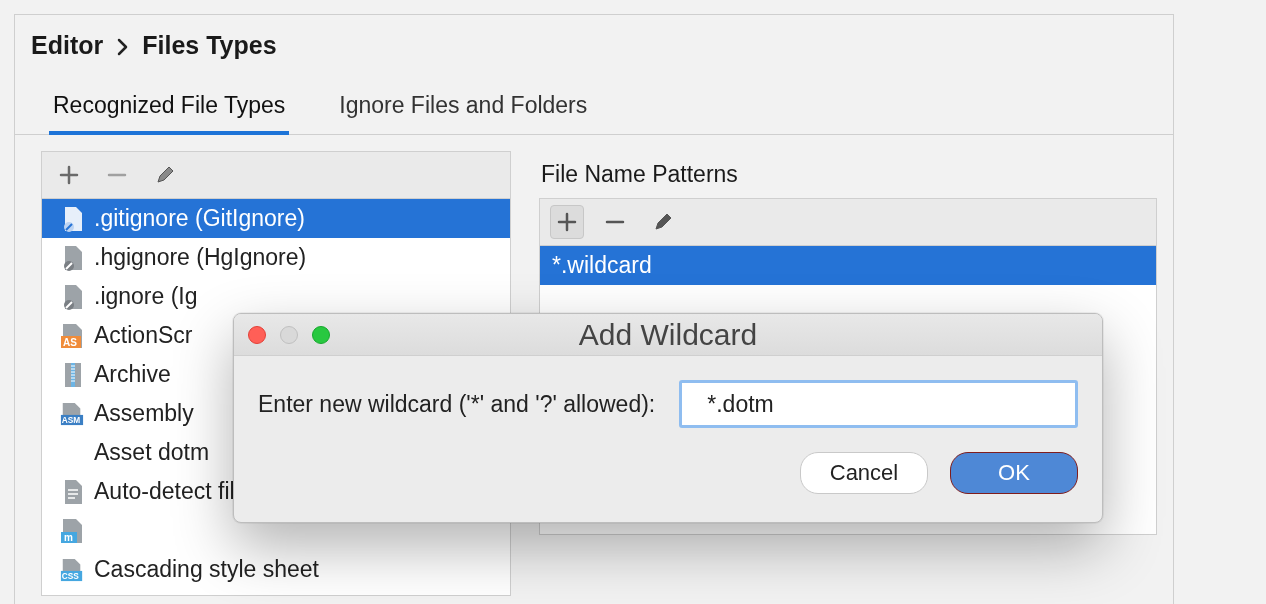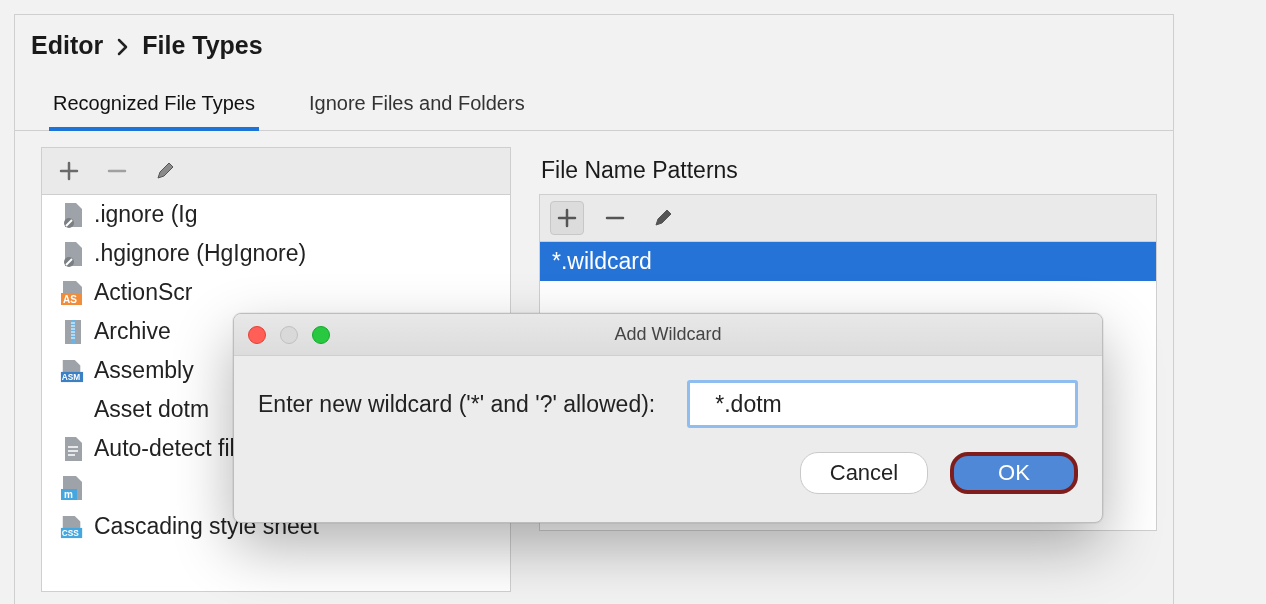--- a/index.html
+++ b/index.html
@@ -15,21 +15,21 @@
   }
   .app-border { border: 1px solid #cfcfcf; width: 1160px; height: 602px; margin: 14px; background: #f2f2f2; position: relative; }
 
   
   .breadcrumb { padding: 16px 16px 8px 16px; font-weight: 700; font-size: 25px; display: flex; align-items: center; gap: 14px; }
   .breadcrumb-sep { font-weight: 400; color: #333; font-size: 20px; }
   .breadcrumb-sep svg { vertical-align: middle; }
 
   
   .tabs-row { display: flex; gap: 46px; padding: 24px 0 0 34px; border-bottom: 1px solid #cfcfcf; }
-  .tab { padding: 0 4px 12px 4px; font-size: 20px; color: #333; cursor: pointer; }
+  .tab { padding: 0 4px 12px 4px; font-size: 23px; color: #333; cursor: pointer; }
   .tab.active { color: #111; border-bottom: 4px solid #1d74d8; margin-bottom: -1px; }
 
   
   .main-row { display: flex; padding: 16px 16px 0 26px; gap: 28px; }
   .left-pane { width: 560px; }
   .right-pane { flex: 1; padding-right: 0; }
 
   .toolbar {
     background: #eaeaea; border: 1px solid #cfcfcf; border-bottom: none;
     height: 47px; display: flex; align-items: center; gap: 14px; padding-left: 10px;
@@ -63,50 +63,50 @@
   .modal-titlebar {
     height: 42px; display: flex; align-items: center;
     background: linear-gradient(#e8e8e8,#dcdcdc);
     border-bottom: 1px solid #cfcfcf; position: relative;
   }
   .traffic-lights { display: flex; gap: 14px; padding-left: 14px; }
   .dot { width: 18px; height: 18px; border-radius: 50%; }
   .dot.red { background: #ff5f57; border: 1px solid #e24138; }
   .dot.grey { background: #d9d9d9; border: 1px solid #c0c0c0; }
   .dot.green { background: #28c840; border: 1px solid #16a82d; }
-  .modal-title { position: absolute; left: 0; right: 0; text-align: center; font-size: 18px; color: #444; }
+  .modal-title { position: absolute; left: 0; right: 0; text-align: center; font-size: 30px; color: #444; }
 
   .modal-body { padding: 24px 24px 18px 24px; display: flex; flex-direction: column; gap: 24px; }
-  .prompt-row { display: flex; align-items: center; gap: 32px; }
+  .prompt-row { display: flex; align-items: center; gap: 24px; }
   .prompt-label { font-size: 23px; color: #222; }
   .prompt-input {
     flex: 1; height: 48px; font-size: 23px; padding: 4px 25px;
     border: 3px solid #8fbdf0; border-radius: 3px; background: #fff; color: #222;
   }
   .button-row { display: flex; justify-content: flex-end; gap: 22px; }
   .btn {
     height: 42px; min-width: 128px; border-radius: 18px; font-size: 22px;
     display: flex; align-items: center; justify-content: center; cursor: pointer;
   }
   .btn.default { background: #fff; border: 1px solid #c9c9c9; color: #222; }
-  .btn.primary { background: #4e88d6; border: 4px solid #7f1d1d; color: #fff; }
+  .btn.primary { background: #4e88d6; border: 1px solid #7f1d1d; color: #fff; }
 </style>
 </head>
 <body>
 
 <div class="app-border">
 
   <div class="breadcrumb">
     <span>Editor</span>
     <span class="breadcrumb-sep">
       <svg width="11" height="18" viewBox="0 0 11 18">
           <path d="M2 2 L9 9 L2 16" stroke="#222" stroke-width="2.5" fill="none" stroke-linecap="round" stroke-linejoin="round"></path>
         </svg>
     </span>
-    <span>File Types</span>
+    <span>Files Types</span>
   </div>
 
   <div class="tabs-row">
     <div class="tab active">Recognized File Types</div>
     <div class="tab">Ignore Files and Folders</div>
   </div>
 
   <div class="main-row">
 
     <div class="left-pane">
@@ -122,39 +122,49 @@
             </svg>
         </div>
         <div class="tool-btn">
           <svg width="22" height="22" viewBox="0 0 22 22">
               <path d="M4 18 L6 12 L15 3 L19 7 L10 16 Z" fill="#8a8a8a"></path>
             </svg>
         </div>
       </div>
       <div class="list-box" style="height:398px;">
 
+      <div class="list-item selected">
+            <span class="file-icon">
+              <svg width="22" height="26" viewBox="0 0 22 26">
+        <path d="M3 1 H14 L20 7 V25 H3 Z" fill="#e7effa"></path>
+        <circle cx="7" cy="21" r="5" fill="#bcd3f2"></circle>
+        <line x1="4" y1="24" x2="10" y2="18" stroke="#2573d6" stroke-width="2"></line>
+      </svg>
+            </span>
+            <span>.gitignore (GitIgnore)</span>
+          </div>
           <div class="list-item">
             <span class="file-icon">
               <svg width="22" height="26" viewBox="0 0 22 26">
         <path d="M3 1 H14 L20 7 V25 H3 Z" fill="#9da3a8"></path>
         <circle cx="7" cy="21" r="5" fill="#7a7f84"></circle>
         <line x1="4" y1="24" x2="10" y2="18" stroke="#fff" stroke-width="2"></line>
       </svg>
             </span>
-            <span>.ignore (Ig</span>
+            <span>.hgignore (HgIgnore)</span>
           </div>
           <div class="list-item">
             <span class="file-icon">
               <svg width="22" height="26" viewBox="0 0 22 26">
         <path d="M3 1 H14 L20 7 V25 H3 Z" fill="#9da3a8"></path>
         <circle cx="7" cy="21" r="5" fill="#7a7f84"></circle>
         <line x1="4" y1="24" x2="10" y2="18" stroke="#fff" stroke-width="2"></line>
       </svg>
             </span>
-            <span>.hgignore (HgIgnore)</span>
+            <span>.ignore (Ig</span>
           </div>
           <div class="list-item">
             <span class="file-icon">
               <svg width="24" height="26" viewBox="0 0 24 26">
         <path d="M3 1 H16 L22 7 V25 H3 Z" fill="#9da3a8"></path>
         <rect x="1" y="13" width="20" height="12" fill="#f08c3a"></rect>
         <text x="3" y="23" font-size="10" font-weight="700" fill="#fff" font-family="Arial">AS</text>
       </svg>
             </span>
             <span>ActionScr</span>

